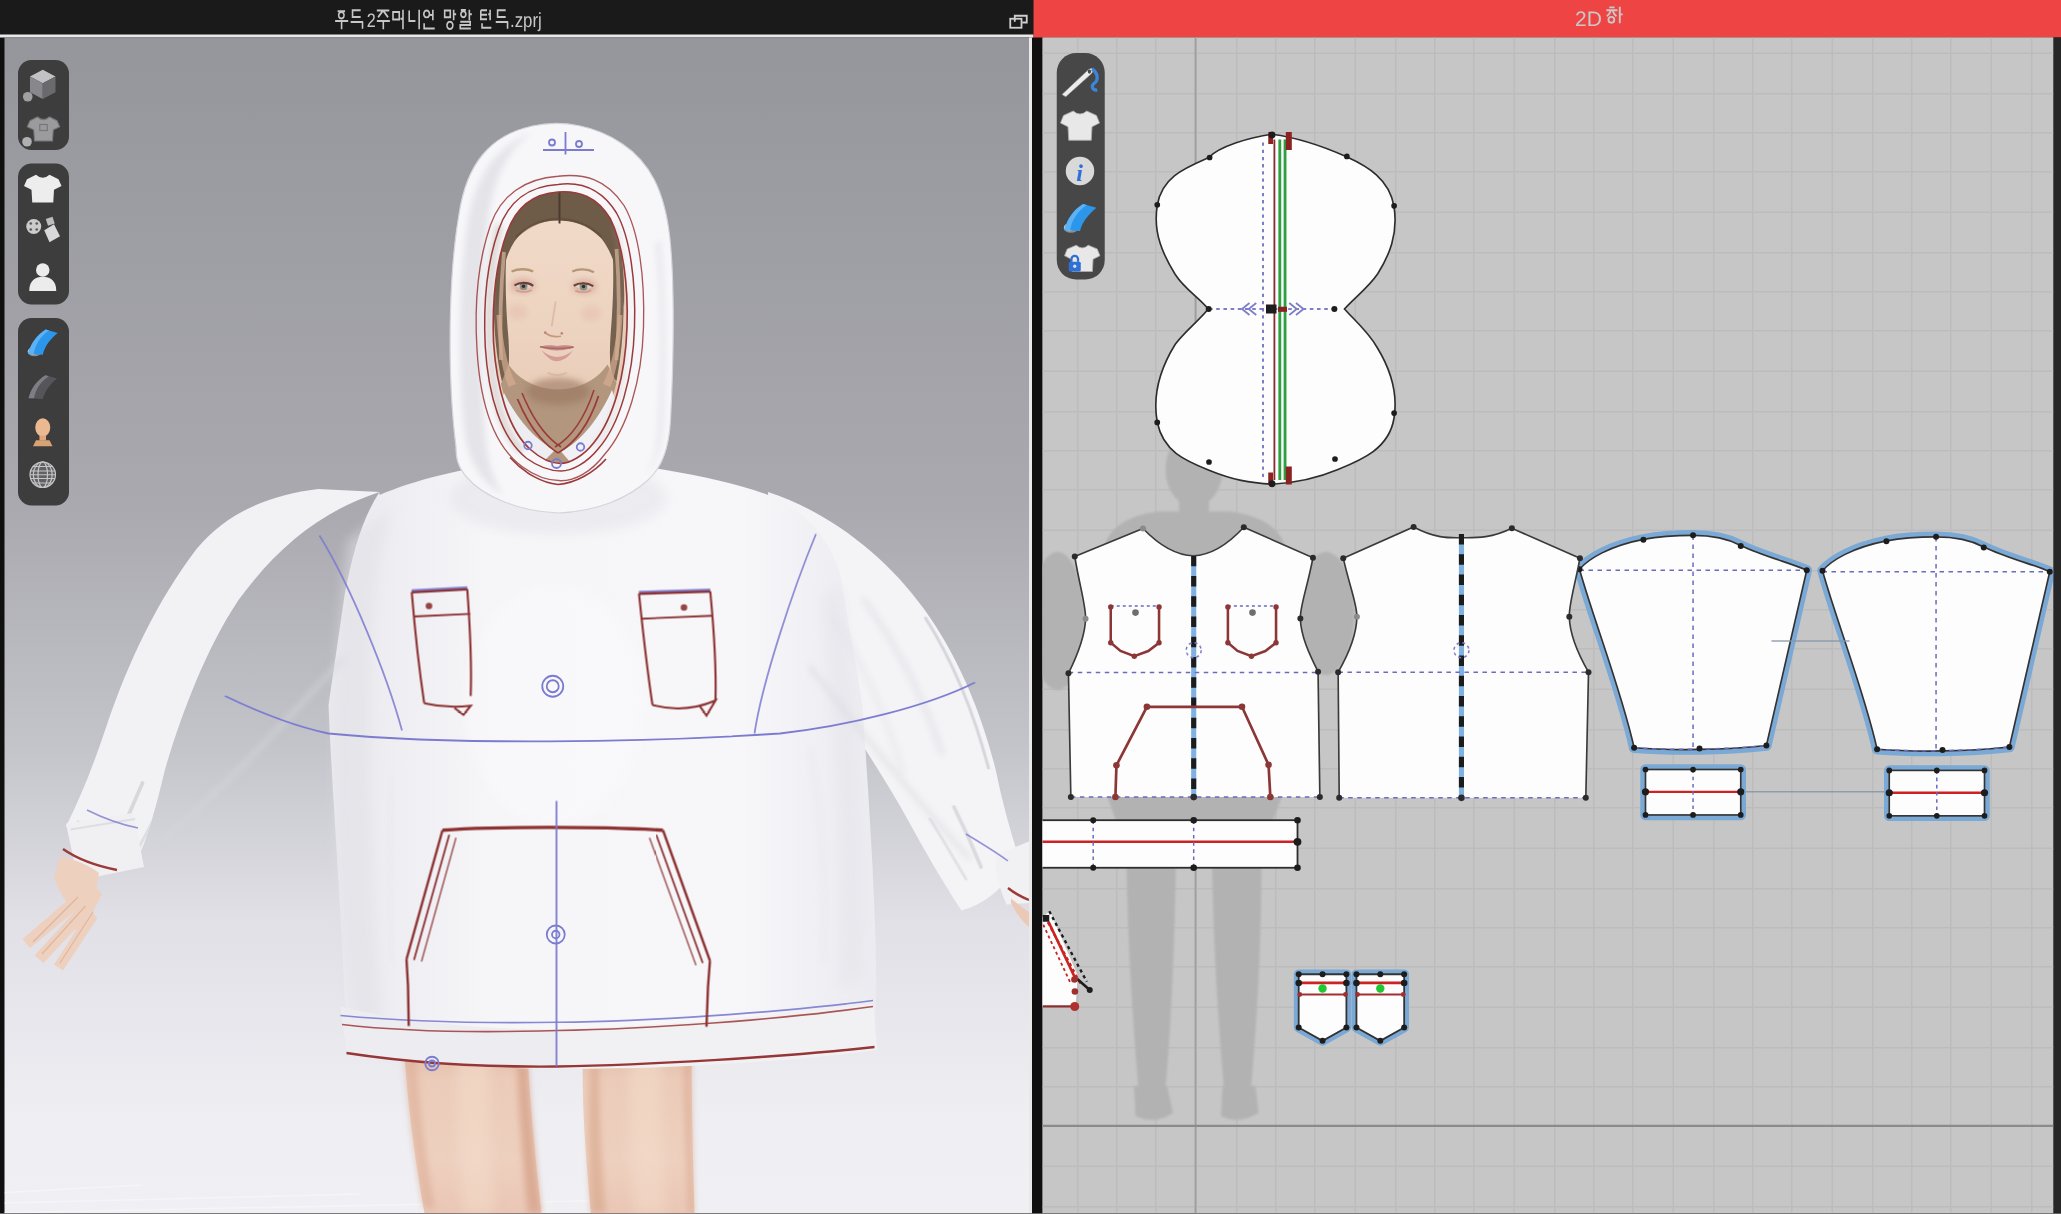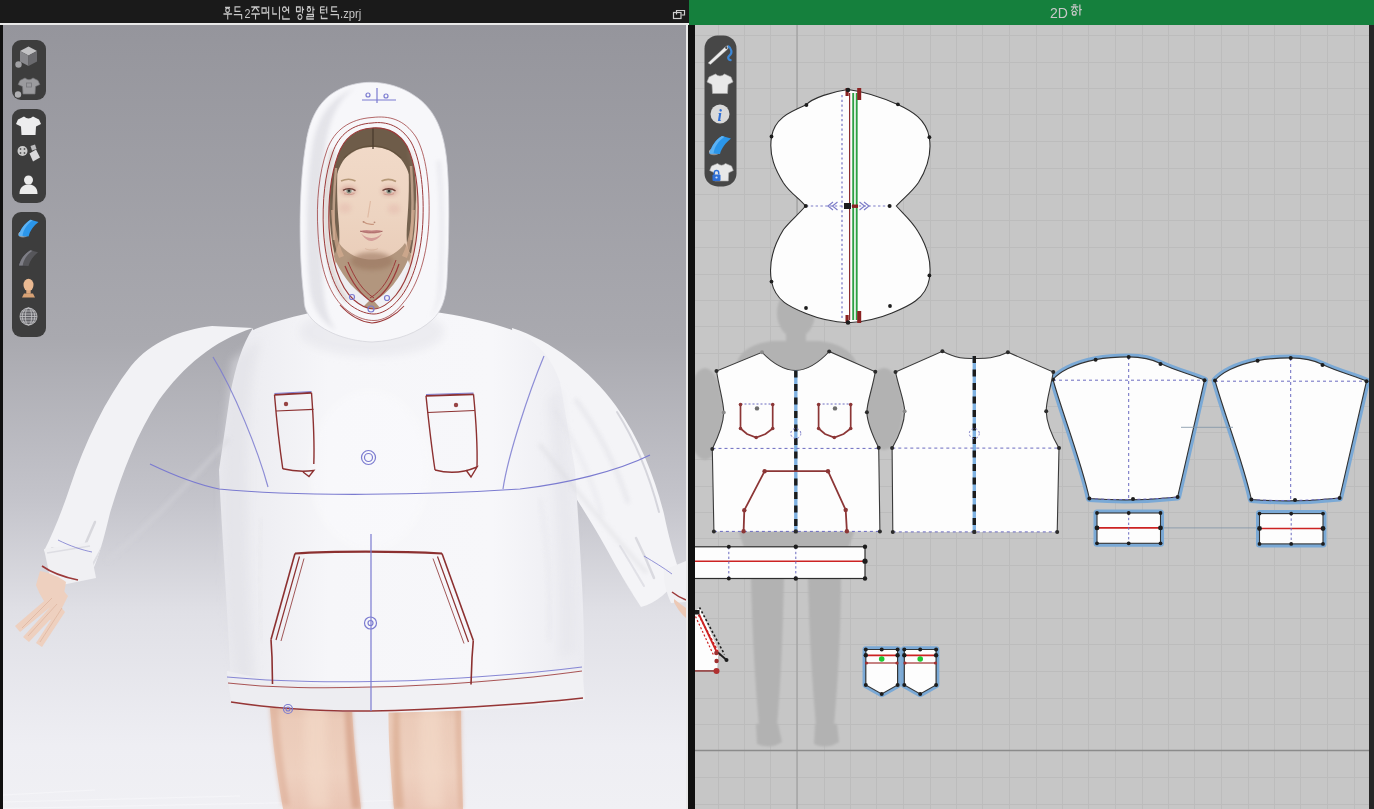--- a/index.html
+++ b/index.html
@@ -1,20 +1,20 @@
 <!DOCTYPE html>
 <html><head>
 <meta charset="utf-8">
 <style>
 html,body{margin:0;padding:0;}
 #app{position:relative;width:1374px;height:809px;background:#101010;overflow:hidden;
   font-family:"Liberation Sans",sans-serif;}
 .tbar{position:absolute;top:0;height:23px;background:#1a1a1a;}
 #tbarL{left:0;width:689px;border-bottom:2px solid #e9e9e9;}
-#tbarR{left:689px;width:685px;height:25px;background:#15803d;}
+#tbarR{left:689px;width:685px;height:25px;background:#ef4444;}
 #vp3d{position:absolute;left:3px;top:25px;width:683px;height:784px;
   background:linear-gradient(180deg,#95959c 0%,#a9a9af 40%,#c3c3ca 60%,#e0e0e6 75%,#eeeef3 92%,#f0f0f4 100%);}
 #vp2d{position:absolute;left:695px;top:25px;width:674px;height:784px;background:#c6c6c6;}
 #rstrip{position:absolute;left:1369px;top:25px;width:5px;height:784px;background:#262626;}
 svg{display:block;}
 .abs{position:absolute;}
 </style>
 </head>
 <body>
 <div id="app">

